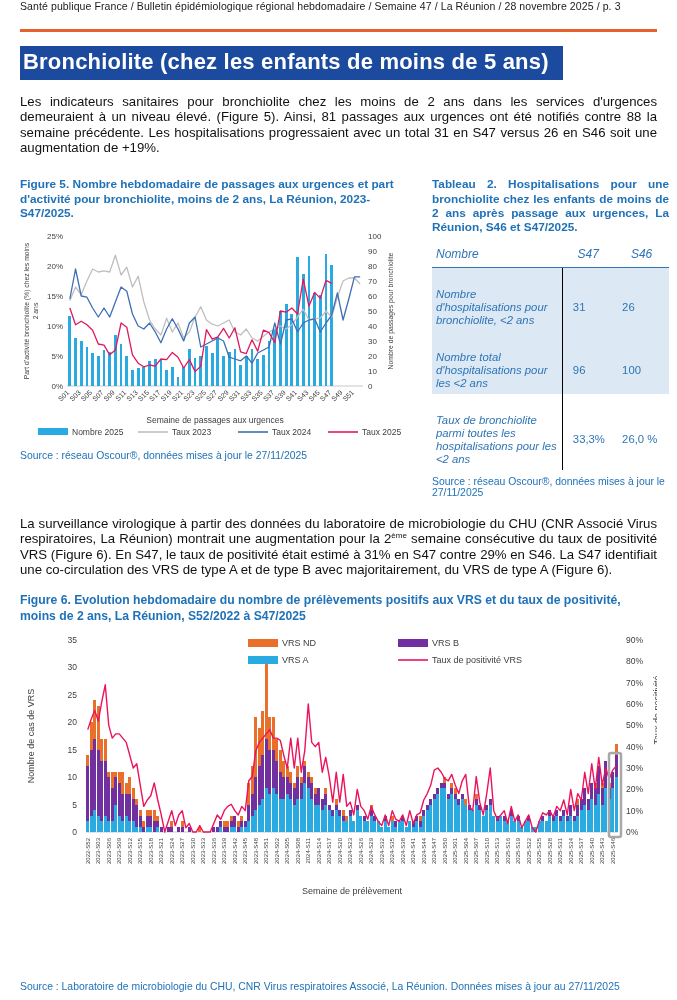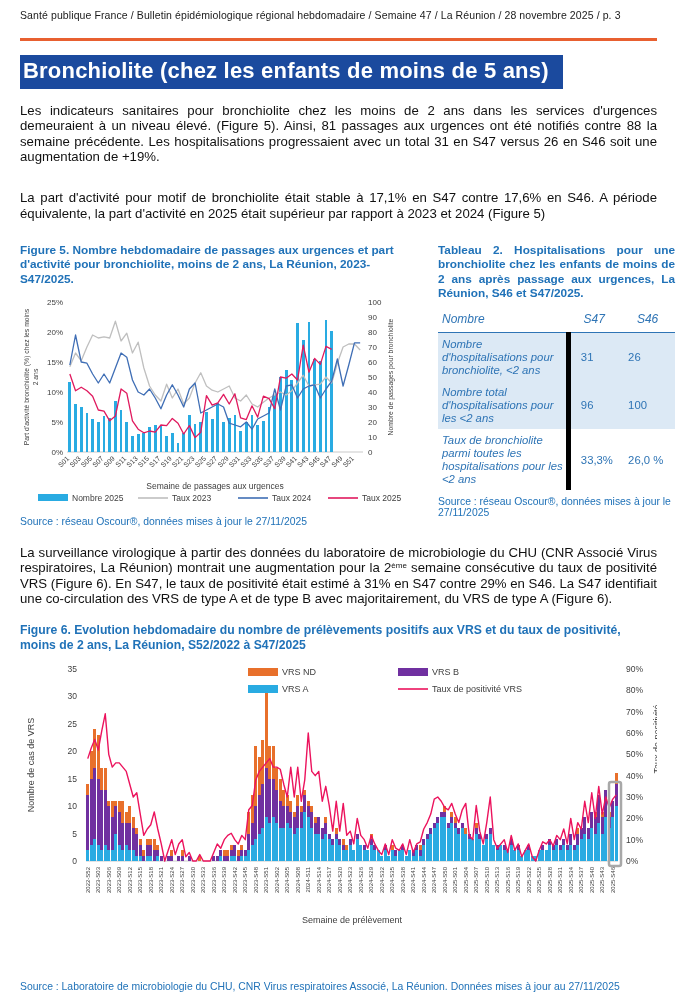--- a/index.html
+++ b/index.html
@@ -1,55 +1,54 @@
 <!DOCTYPE html>
 <html><head>
 <meta charset="utf-8">
 <style>
   html,body{margin:0;padding:0;background:#fff;}
   body{width:677px;height:1000px;font-family:"Liberation Sans",sans-serif;color:#111;position:relative;overflow:hidden;}
   .page{padding:0 20px;}
-  .hdr{font-size:10.5px;color:#1a1a1a;padding-top:9px;letter-spacing:.1px;}
+  .hdr{font-size:10.5px;color:#1a1a1a;letter-spacing:.1px;}
   .rule{border:none;border-top:3px solid #E86030;margin:17px 0 0 0;}
   .title-band{display:inline-block;background:#1B4A9E;color:#fff;font-weight:bold;font-size:22px;padding:3px 14px 5px 3px;margin-top:14px;letter-spacing:.2px;}
   .para{font-size:13.2px;line-height:1.16;text-align:justify;margin-top:14px;}
   .para b{font-weight:normal;}
   .para sup{font-size:8px;vertical-align:super;}
   .p2{margin-top:26px;}
   .cols{display:flex;margin-top:22px;align-items:flex-start;}
   .colL{width:400px;flex:none;}
-  .colR{width:237px;flex:none;margin-left:18px;}
+  .colR{width:237px;flex:none;margin-left:12px;}
   .figcap{color:#2072B8;font-weight:bold;font-size:11.8px;line-height:1.22;text-align:left;}
   .tabcap{color:#2072B8;font-weight:bold;font-size:11.8px;line-height:1.22;text-align:justify;}
   .src{color:#2072B8;font-size:10.4px;margin-top:6px;}
   .tbl{width:100%;border-collapse:collapse;margin-top:10px;font-size:11.3px;color:#2E74B5;}
   .tbl th{font-style:italic;font-weight:normal;text-align:left;border-bottom:1px solid #2E74B5;padding:2px 2px 6px 4px;font-size:12px;}
   .tbl th.v{text-align:center;}
-  .tbl td{padding:5px 2px 4px 4px;vertical-align:middle;line-height:1.15;}
+  .tbl td{padding:20px 2px 4px 4px;vertical-align:middle;line-height:1.15;}
   .tbl td.lab{font-style:italic;width:55%;}
-  .tbl td.val{border-left:5px solid #000000;padding-left:10px;width:21%;}
+  .tbl td.val{border-left:1px solid #000000;padding-left:10px;width:21%;}
   .tbl td.val2{width:24%;padding-left:10px;}
   .tbl tr.shaded{background:#DCE9F5;}
   .fig6cap{color:#2072B8;font-weight:bold;font-size:12.2px;line-height:1.25;margin-top:16px;}
   .chartbox{margin-top:8px;}
   svg text{font-family:"Liberation Sans",sans-serif;}
   .botsrc{color:#2072B8;font-size:10.4px;position:absolute;left:20px;bottom:8px;}
 </style>
 </head>
 <body>
 
 <div class="page">
   <div class="hdr">Santé publique France / Bulletin épidémiologique régional hebdomadaire / Semaine 47 / La Réunion / 28 novembre 2025 / p. 3</div>
   <hr class="rule">
   <div>
     <span class="title-band">Bronchiolite (chez les enfants de moins de 5 ans)</span>
   </div>
 
   <div class="para"><b>Les indicateurs sanitaires pour bronchiolite chez les moins de 2 ans dans les services d'urgences demeuraient à un niveau élevé.</b><span> (Figure 5). Ainsi, 81 passages aux urgences ont été notifiés contre 88 la semaine précédente. </span><b>Les hospitalisations progressaient avec un total 31 en S47 versus 26 en S46 soit une augmentation de +19%.</b></div>
-  <div class="para p2"><span>La part d'activité pour motif de bronchiolite était stable à </span><b>17,1% en S47</b><span> contre </span><b>17,6% en S46. A période équivalente, la part d'activité en 2025 était supérieur par rapport à 2023 et 2024 (Figure 5)</b></div>
 
   <div class="cols">
     <div class="colL">
       <div class="figcap">Figure 5. Nombre hebdomadaire de passages aux urgences et part d'activité pour bronchiolite, moins de 2 ans, La Réunion, 2023-S47/2025.</div>
       <div class="chartbox">
         <svg id="fig5svg" width="400" height="212">
             <text x="43" y="161" text-anchor="end" font-size="8" fill="#404040">0%</text>
             <text x="43" y="131" text-anchor="end" font-size="8" fill="#404040">5%</text>
             <text x="43" y="101" text-anchor="end" font-size="8" fill="#404040">10%</text>
             <text x="43" y="71" text-anchor="end" font-size="8" fill="#404040">15%</text>

